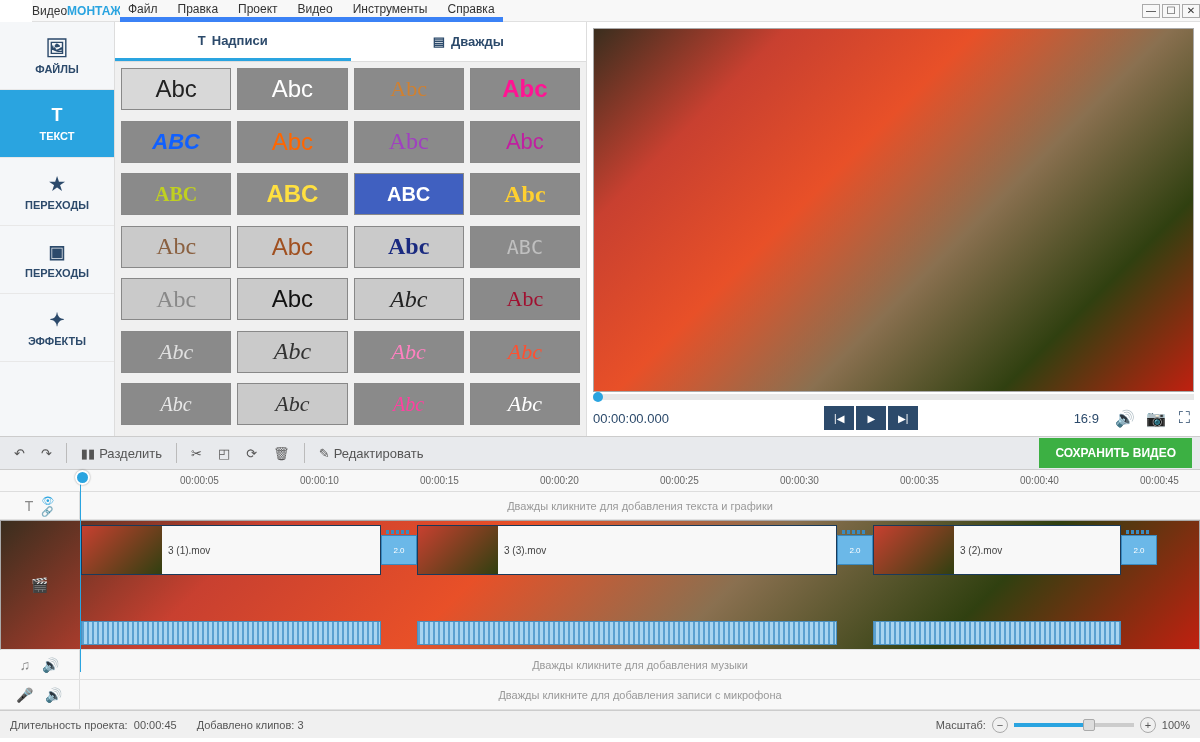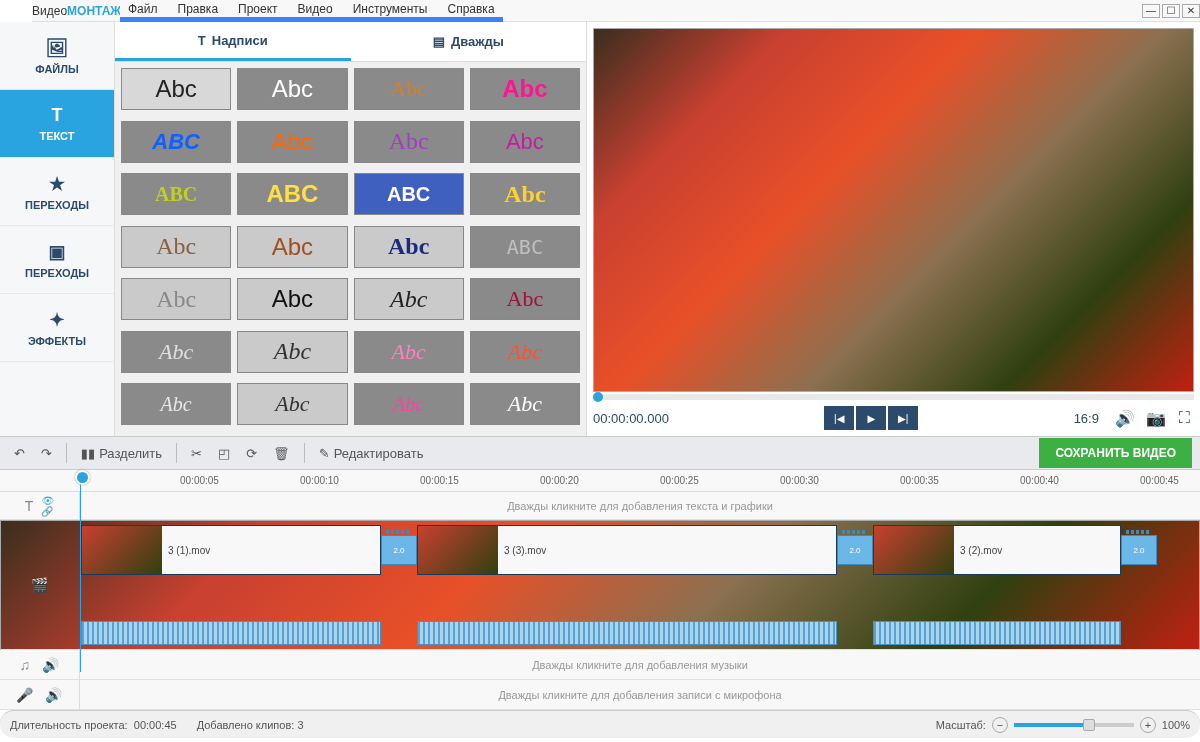--- a/index.html
+++ b/index.html
@@ -53,21 +53,21 @@
 .track.text { height: 28px; }
 .track.video { height: 88px; flex-direction: row; }
 .track.music { height: 30px; }
 .track.mic { height: 30px; }
 .clip { position: absolute; height: 50px; top: 4px; background: #2a5070; border: 1px solid #1a3a5a; display: flex; align-items: center; font-size: 10px; color: #333; }
 .clip .thumb { width: 80px; height: 100%; background: linear-gradient(135deg,#c84030,#304010); }
 .clip .name { padding: 0 6px; color: #444; background: #f8f8f8; height: 100%; display: flex; align-items: center; flex: 1;}
 .trans { position: absolute; width: 36px; height: 30px; top: 14px; background: #6bb8e8; border: 1px solid #3a8ac0; display: flex; align-items: center; justify-content: center; font-size: 8px; color: #fff; }
 .trans::before{ content:''; position:absolute; top:-6px; left:4px; width:3px; height:4px; background:#3a8ac0; box-shadow: 5px 0 #3a8ac0, 10px 0 #3a8ac0, 15px 0 #3a8ac0, 20px 0 #3a8ac0;}
 .audio-wave { position: absolute; bottom: 4px; left: 0; height: 24px; background: repeating-linear-gradient(90deg, #5aa0d0 0, #5aa0d0 2px, #a8d4f0 2px, #a8d4f0 5px); border: 1px solid #4a90c0; }
-.status-bar { height: 28px; background: #f0f0f0; border-top: 1px solid #ccc; display: flex; align-items: center; padding: 0 10px; font-size: 11px; color: #555; gap: 20px; border-radius: 14px; }
+.status-bar { height: 28px; background: #f0f0f0; border-top: 1px solid #ccc; display: flex; align-items: center; padding: 0 10px; font-size: 11px; color: #555; gap: 20px; }
 .zoom { margin-left: auto; display: flex; align-items: center; gap: 6px; }
 .zoom-track { width: 120px; height: 4px; background: linear-gradient(90deg, #2aa4e0 60%, #ccc 60%); position: relative; }
 .zoom-thumb { width: 12px; height: 12px; background: #ddd; border: 1px solid #aaa; border-radius: 2px; position: absolute; left: 58%; top: -4px; }
 .zoom-btn { width: 16px; height: 16px; border: 1px solid #aaa; border-radius: 50%; display: flex; align-items: center; justify-content: center; cursor: pointer; font-size: 11px; }
 .timeline-area{position:relative;}
 </style>
 </head>
 <body>
 
 <div class="title-menu-row">

